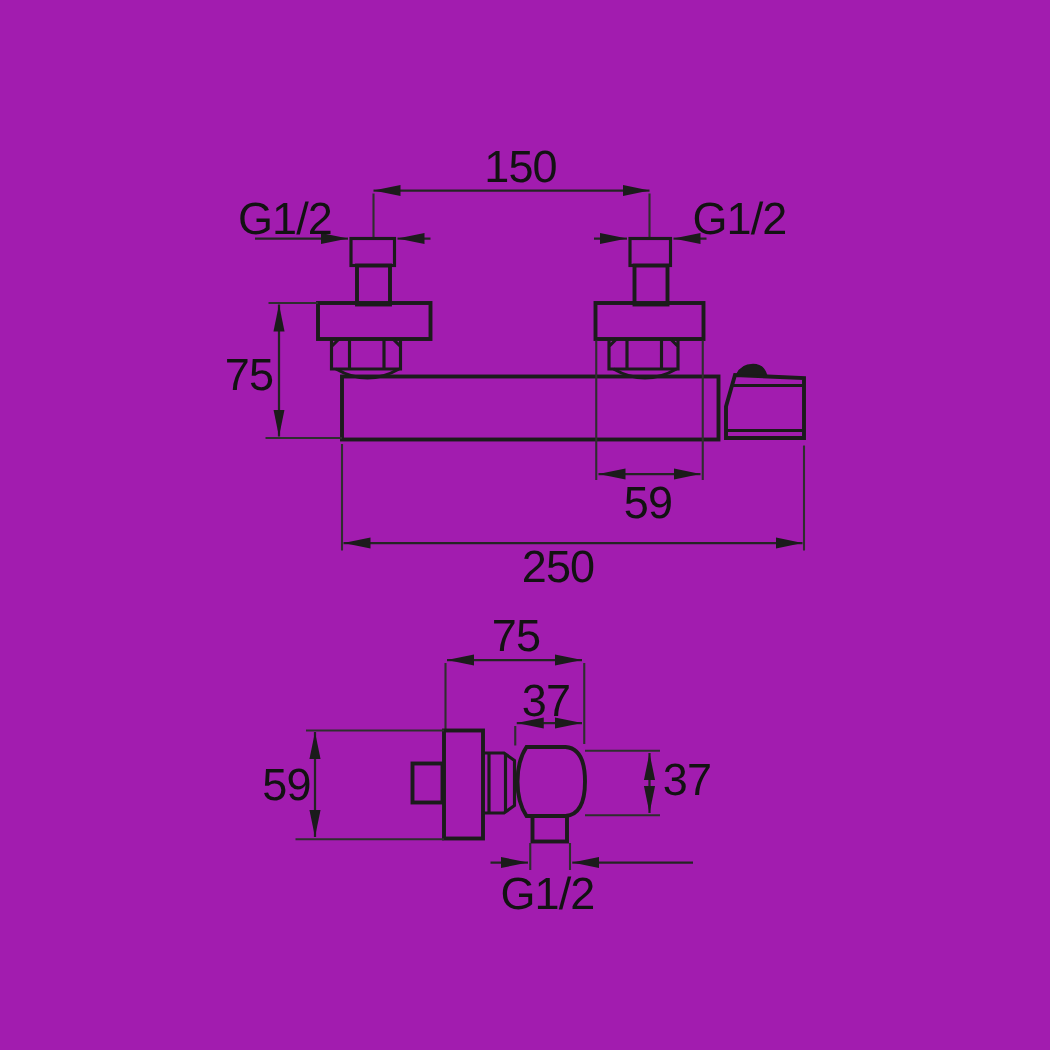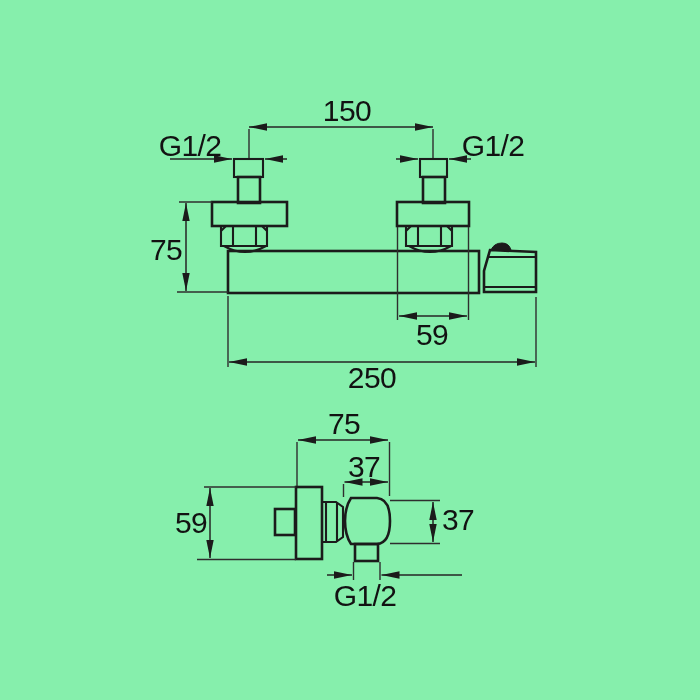--- a/index.html
+++ b/index.html
@@ -1,16 +1,16 @@
 <!DOCTYPE html>
 <html><head>
 <meta charset="utf-8">
 <style>
   html,body{margin:0;padding:0;background:#ffffff;}
-  .sheet{position:relative;width:700px;height:700px;background:#86efac;overflow:hidden;}
+  .sheet{position:relative;width:700px;height:700px;background:#a21caf;overflow:hidden;}
   svg{display:block;}
   .obj{fill:none;stroke:#1b1b1b;stroke-width:2.6;stroke-linejoin:miter;stroke-linecap:butt;}
   .obj2{fill:none;stroke:#1b1b1b;stroke-width:2.1;}
   .dim{fill:none;stroke:#242424;stroke-width:1.5;}
   .ext{fill:none;stroke:#2e2e2e;stroke-width:1.4;}
   .nub{fill:#1b1b1b;stroke:#1b1b1b;stroke-width:1;}
   text.dimlabel{
     font-family:"Liberation Sans", sans-serif;
     font-size:30px;
     fill:#121212;

